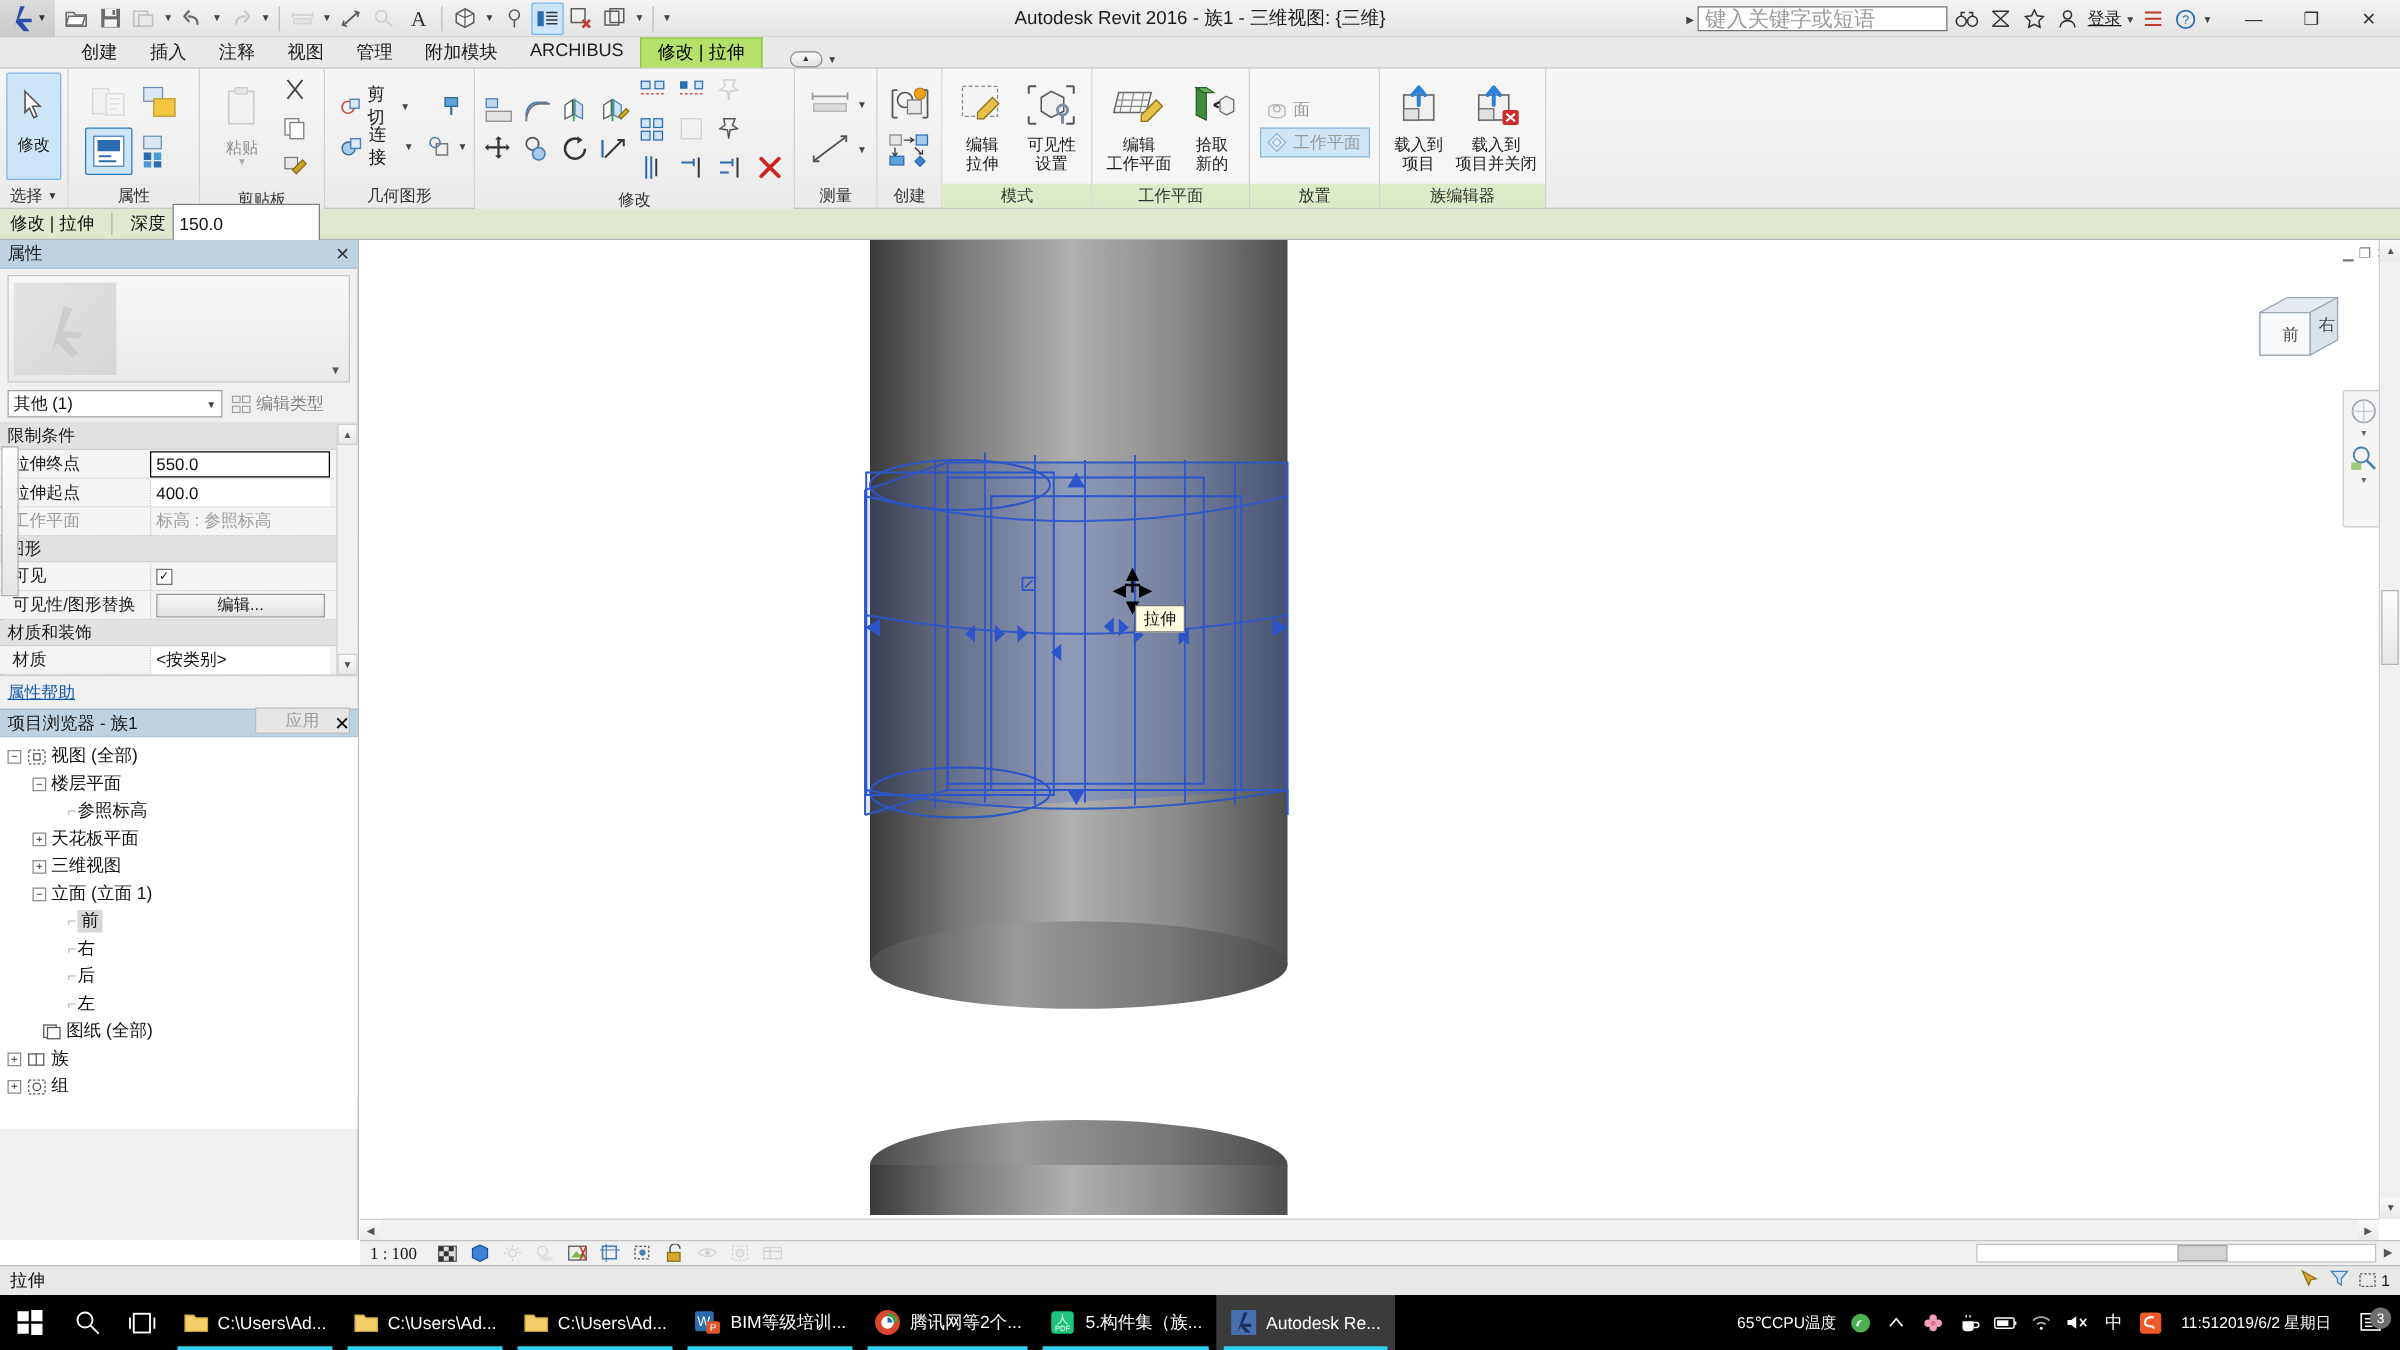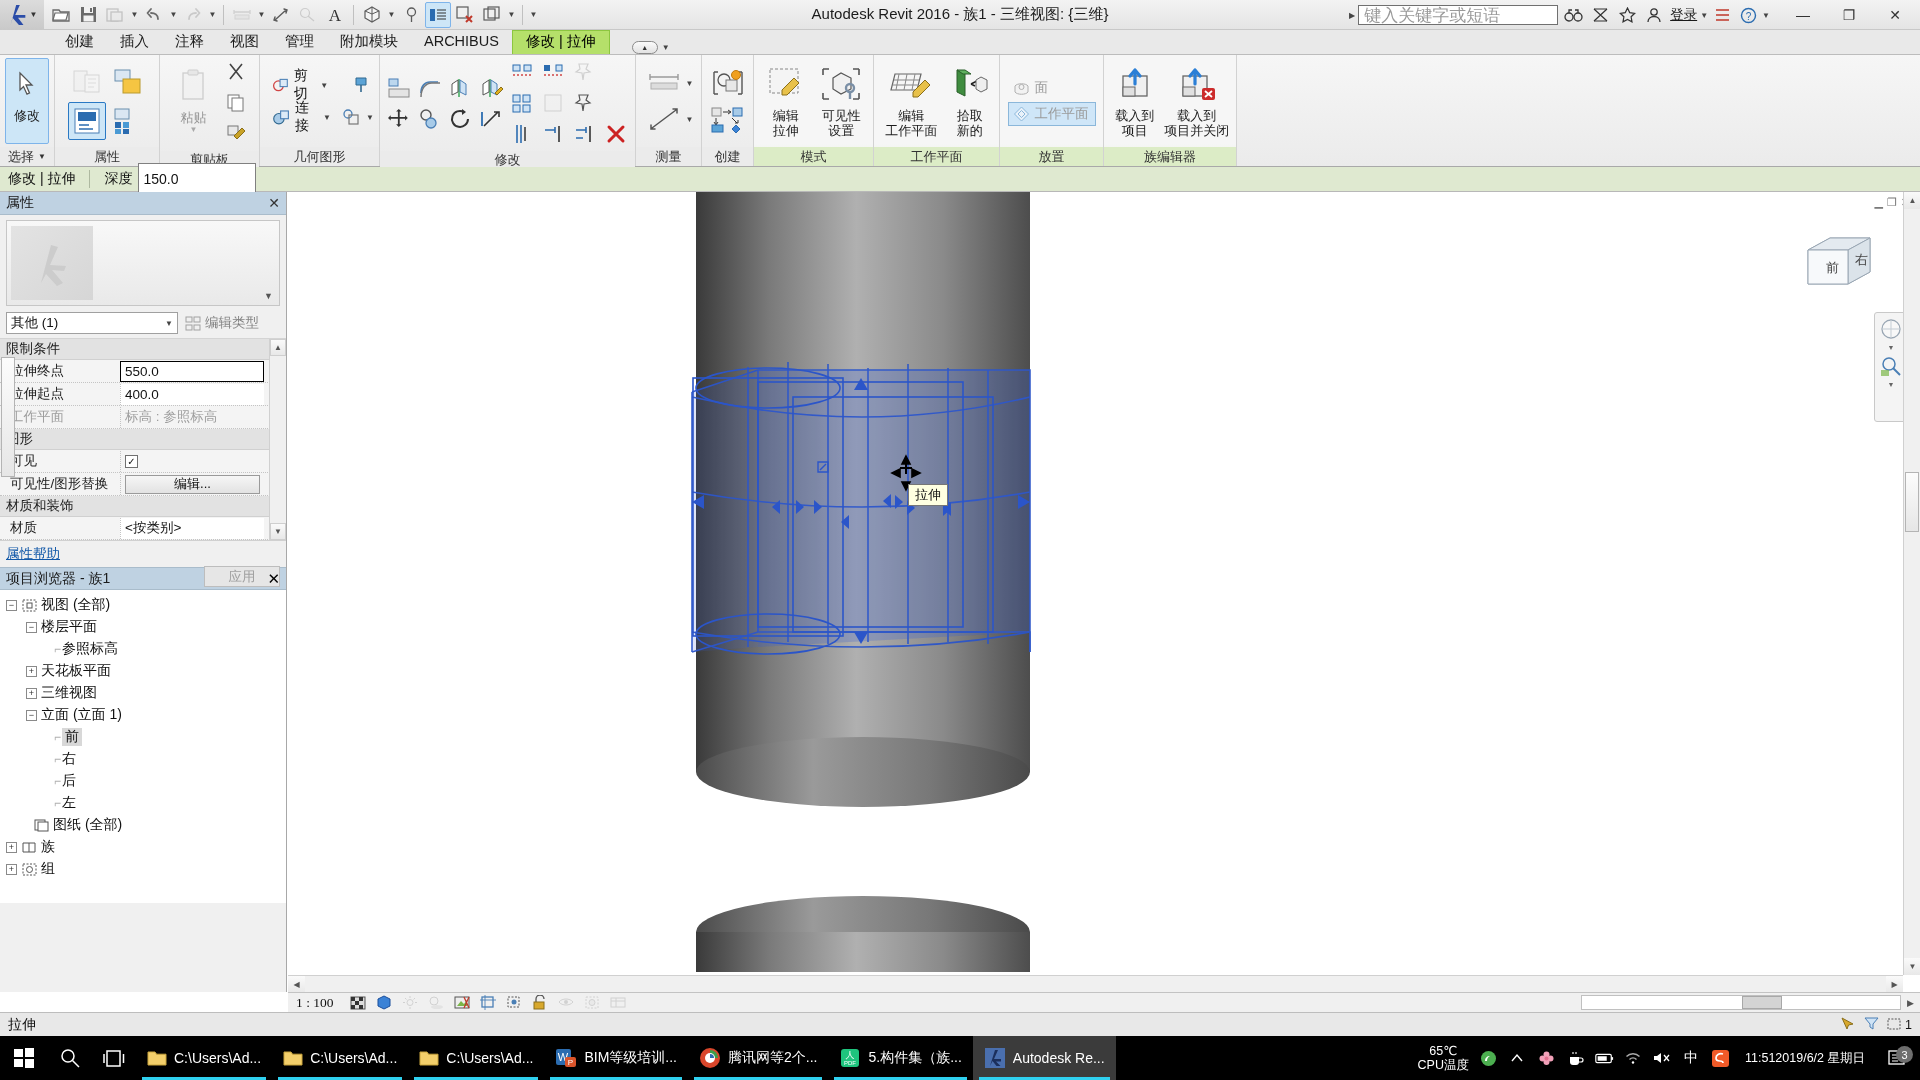--- a/index.html
+++ b/index.html
@@ -310,21 +310,21 @@
   .tb-start { width: 48px; display: flex; align-items: center; justify-content: center; }
   .tb-ico { width: 44px; display: flex; align-items: center; justify-content: center; }
   .tb-item {
     display: flex; align-items: center; gap: 7px; padding: 0 11px; position: relative;
     max-width: 200px;
   }
   .tb-item .t { font-size: 14px; color: #fff; white-space: nowrap; overflow: hidden; text-overflow: ellipsis; }
   .tb-item .underline { position: absolute; left: 6px; right: 6px; bottom: 0; height: 3px; background: #2fd0ef; }
   .tb-item.active { background: #3b3b3b; }
   .tray { margin-left: auto; display: flex; align-items: center; gap: 9px; padding-right: 6px; }
-  .tray .cpu { display: flex; flex-direction: column; align-items: center; line-height: 14px; }
+  .tray .cpu { display: flex; flex-direction: row; align-items: flex-start; line-height: 14px; }
   .tray .cpu div { font-size: 12.5px; color: #fff; }
   .tray .ti { display: flex; align-items: center; justify-content: center; width: 20px; }
   .tray .clock { display: flex; flex-direction: row; align-items: center; line-height: 16px; padding: 0 6px; }
   .tray .clock div { font-size: 12.5px; color: #fff; }
   .tray .notif { width: 34px; display: flex; align-items: center; justify-content: center; position: relative; }
   .notif-badge {
     position: absolute; right: 1px; bottom: 4px; width: 17px; height: 17px; border-radius: 50%;
     background: #6e6e6e; color: #fff; font-size: 11px; display: flex; align-items: center; justify-content: center;
   }
 </style>

